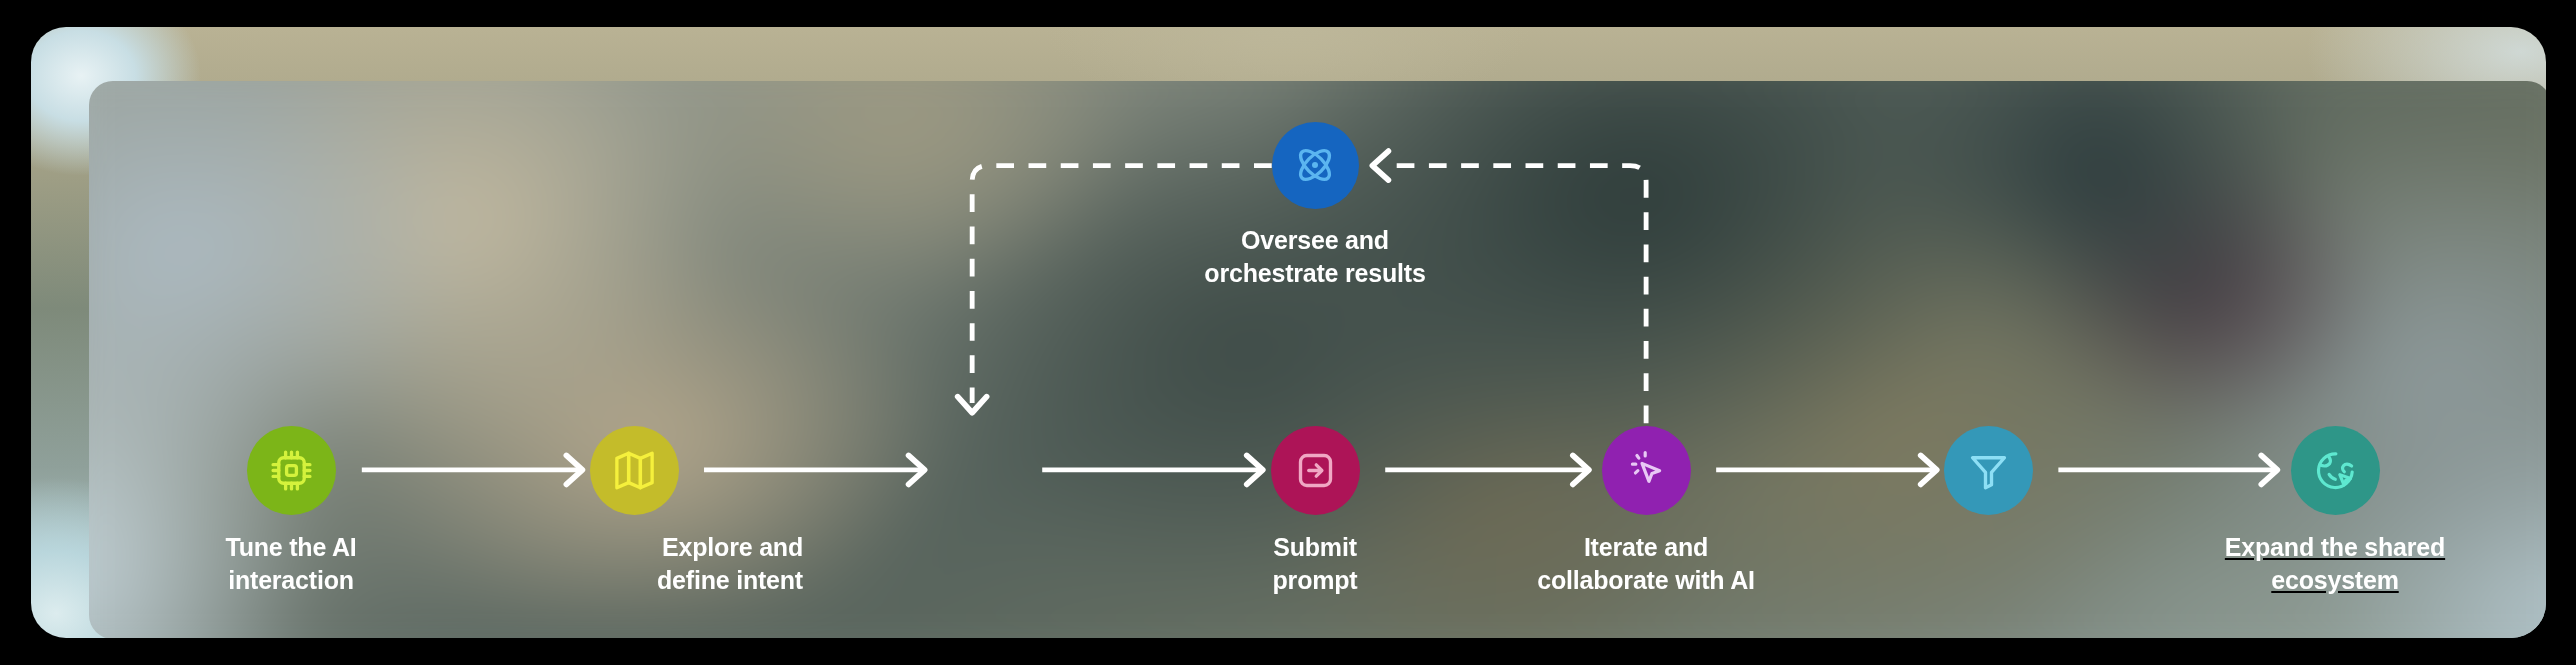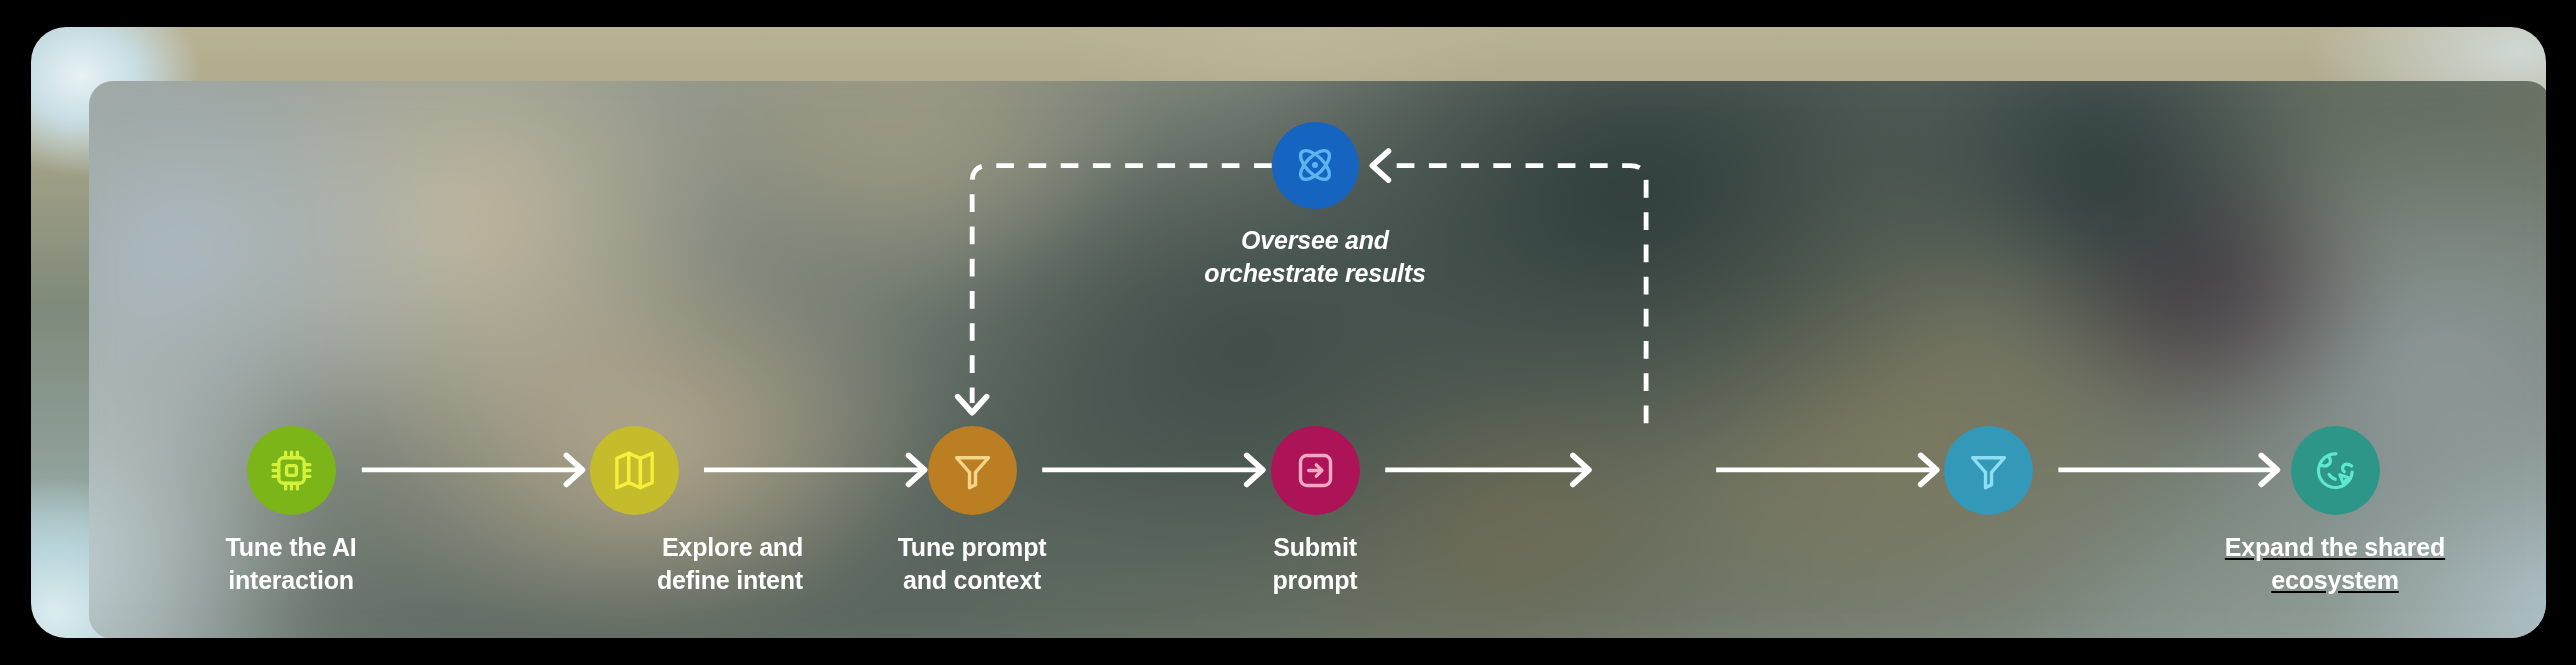--- a/index.html
+++ b/index.html
@@ -108,21 +108,21 @@
 
       <path d="M 1933 425 L 1933 125 Q 1933 105 1913 105 L 1621 105" fill="none" stroke="#fff" stroke-width="6" stroke-dasharray="22 18" stroke-linecap="butt"></path>
 
       <polyline points="1613,87 1593,105 1613,123" fill="none" stroke="#fff" stroke-width="7" stroke-linecap="round" stroke-linejoin="round"></polyline>
 
       <path d="M 1468 105 L 1116 105 Q 1096 105 1096 125 L 1096 400" fill="none" stroke="#fff" stroke-width="6" stroke-dasharray="22 18" stroke-linecap="butt"></path>
 
       <polyline points="1078,392 1096,412 1114,392" fill="none" stroke="#fff" stroke-width="7" stroke-linecap="round" stroke-linejoin="round"></polyline>
     </svg>
 
-    <div class="node" id="top-node" style="left:1226px; top:41px;font-style:italic;">
+    <div class="node" id="top-node" style="left:1226px; top:41px;">
       <div class="circle" style="background:#1565C0;">
         <svg width="48" height="48" viewBox="0 0 24 24" fill="none" stroke="#5BB5F0" stroke-width="1.7" stroke-linecap="round" stroke-linejoin="round">
           <ellipse cx="12" cy="12" rx="9.2" ry="4.3" transform="rotate(45 12 12)"></ellipse>
           <ellipse cx="12" cy="12" rx="9.2" ry="4.3" transform="rotate(-45 12 12)"></ellipse>
           <circle cx="12" cy="12" r="1.5" fill="#5BB5F0" stroke="none"></circle>
         </svg>
       </div>
       <div class="label">Oversee and
 orchestrate results</div>
     </div>
@@ -145,42 +145,43 @@
         <svg width="47" height="47" viewBox="0 0 24 24" fill="none" stroke="#F5F03C" stroke-width="1.7" stroke-linecap="round" stroke-linejoin="round">
           <path d="M3 5.8 9 3.2v15L3 20.8z"></path>
           <path d="M9 3.2l6 2.6v15l-6-2.6z"></path>
           <path d="M15 5.8l6-2.6v15l-6 2.6z"></path>
         </svg>
       </div>
       <div class="label">Explore and
 define intent</div>
     </div>
 
-    <div class="node" style="left:883px; top:345px;">
-      <div class="circle" style="background:#BC7E23;">
-        <svg width="45" height="45" viewBox="0 0 24 24" fill="none" stroke="#F5D58A" stroke-width="1.8" stroke-linecap="round" stroke-linejoin="round">
-          <path d="M3.5 5.2h17L13.6 13v6.6l-3.2 1.6V13z"></path>
-        </svg>
-      </div>
-      <div class="label">Tune prompt
-and context</div>
-    </div>
 
     <div class="node" style="left:1226px; top:345px;">
       <div class="circle" style="background:#AD1457;">
         <svg width="45" height="45" viewBox="0 0 24 24" fill="none" stroke="#F0A8C4" stroke-width="1.8" stroke-linecap="round" stroke-linejoin="round">
           <rect x="4" y="4" width="16" height="16" rx="3.4"></rect>
           <path d="M8.4 12h6.6"></path>
           <polyline points="12.4,9 15.4,12 12.4,15"></polyline>
         </svg>
       </div>
       <div class="label">Submit
 prompt</div>
     </div>
 
+    <div class="node" style="left:1557px; top:345px;">
+      <div class="circle" style="background:#9021B0;">
+        <svg width="45" height="45" viewBox="0 0 24 24" fill="none" stroke="#E8C8F5" stroke-width="1.7" stroke-linecap="round" stroke-linejoin="round">
+          <path d="M9.6 8.2 19 12.1l-4.1 1.5-1.6 4.2z"></path>
+          <path d="M11.3 4.2V2.4M7.9 5.4 6.9 4M6.3 8.6H4.5M7.4 12.1 6.1 13.3"></path>
+        </svg>
+      </div>
+      <div class="label">Iterate and
+collaborate with AI</div>
+    </div>
 
     <div class="node" style="left:1899px; top:345px;">
       <div class="circle" style="background:#3498B8;">
         <svg width="45" height="45" viewBox="0 0 24 24" fill="none" stroke="#8DDFF5" stroke-width="1.8" stroke-linecap="round" stroke-linejoin="round">
           <path d="M3.5 5.2h17L13.6 13v6.6l-3.2 1.6V13z"></path>
         </svg>
       </div>
     </div>
 
     <div class="node" style="left:2246px; top:345px;text-decoration:underline;">

